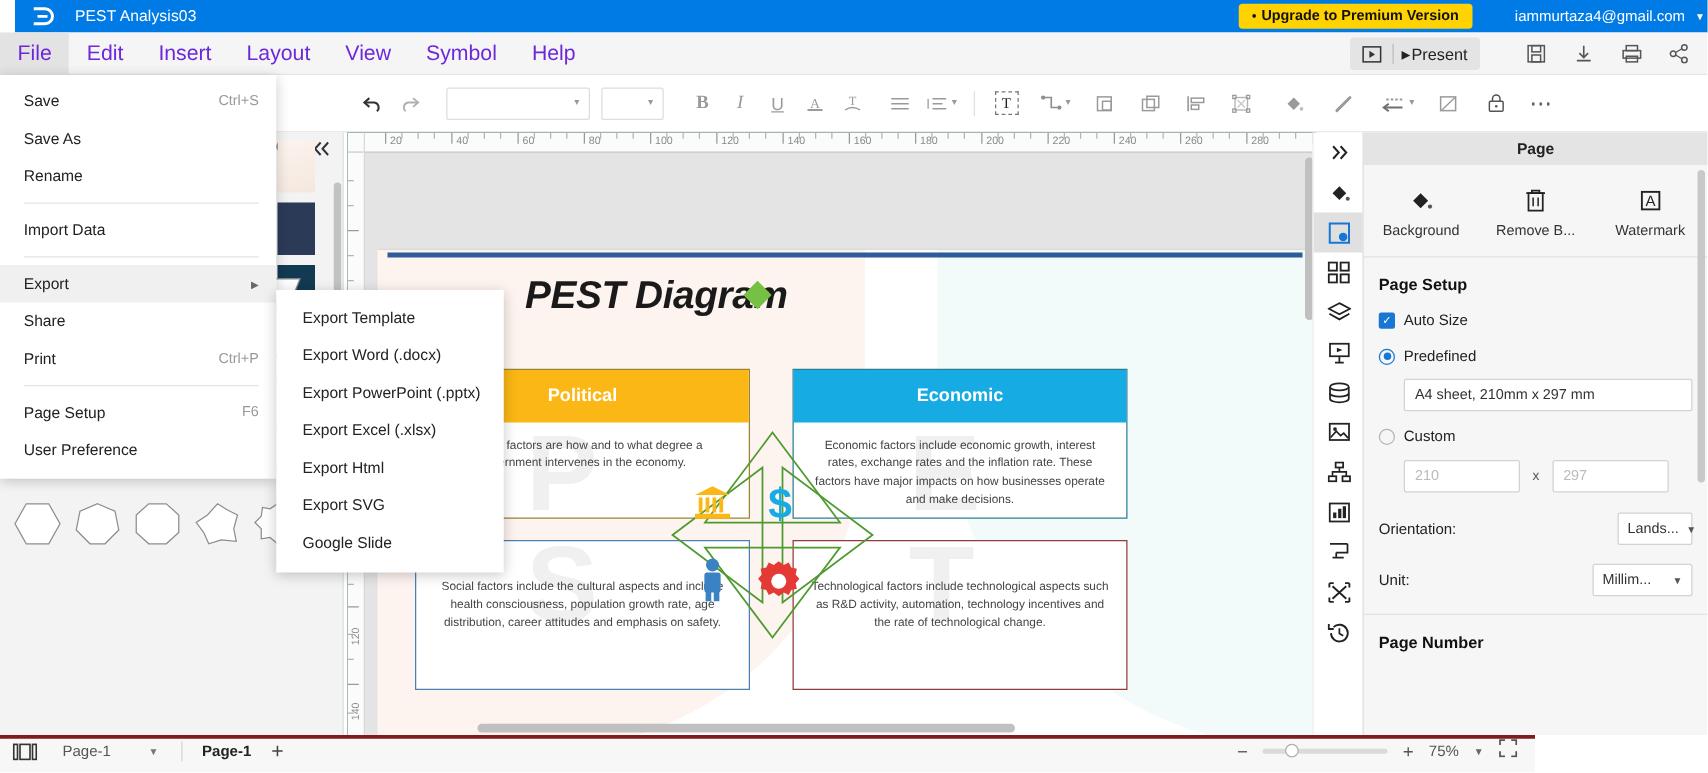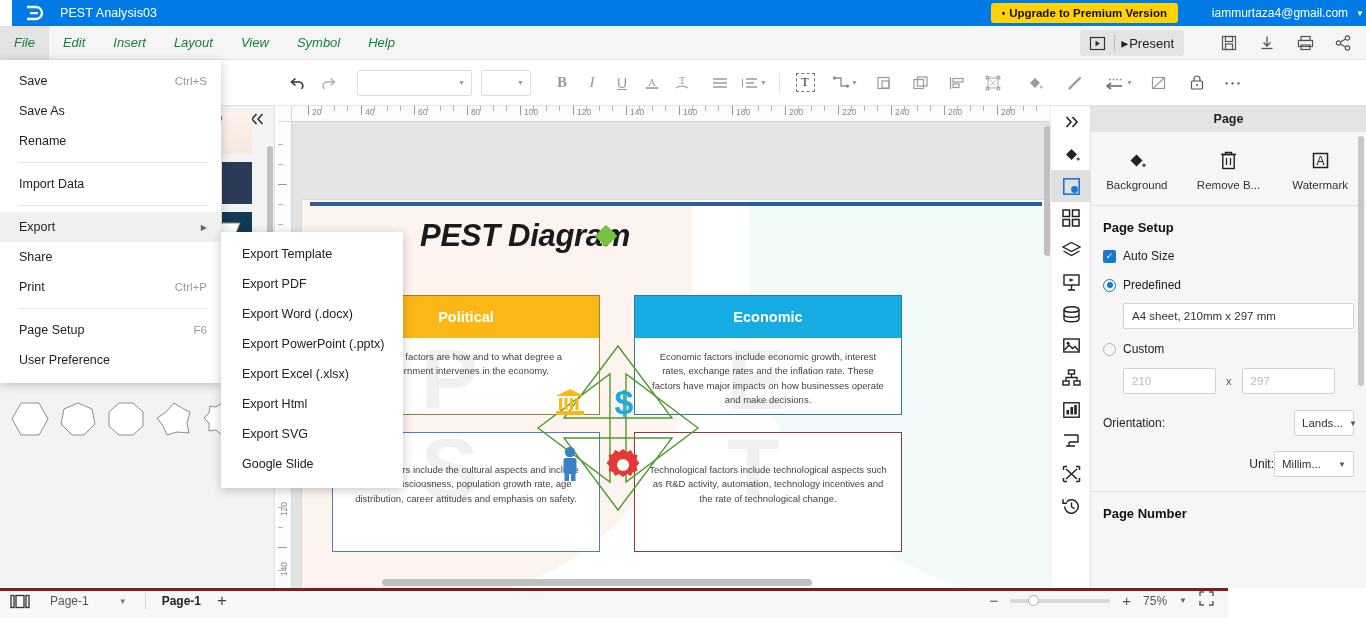--- a/index.html
+++ b/index.html
@@ -31,22 +31,22 @@
     color: #fff; font-size: 12px;
   }
   .account .caret { margin-left: 8px; font-size: 8px; }
 
   
   .menubar {
     position: absolute; left: 0; top: 26px; width: 1366px; height: 34px;
     background: #F5F5F5; display: flex; align-items: center; border-bottom: 1px solid #e6e6e6;
   }
   .menu-item {
-    font-size: 13px; color: #15803d; padding: 0 14px; height: 34px;
-    display: flex; align-items: center; cursor: default; font-style: italic;
+    font-size: 17px; color: #6d28d9; padding: 0 14px; height: 34px;
+    display: flex; align-items: center; cursor: default;
   }
   .menu-item.active { background: #E3E3E3; }
   .present-group {
     position: absolute; right: 182px; top: 4px; height: 26px;
     display: flex; align-items: center; background: #E4E4E4; border-radius: 3px;
   }
   .present-icon-btn { width: 34px; height: 26px; display: flex; align-items: center; justify-content: center; }
   .present-sep { width: 1px; height: 16px; background: #bbb; }
   .present-btn { display: flex; align-items: center; padding: 0 10px 0 6px; font-size: 13px; color: #222; height: 26px; }
   .present-btn .pglyph { font-size: 14px; margin-right: 1px; }
@@ -860,21 +860,21 @@
     </div>
 
     <div style="display:flex; align-items:center; justify-content:space-between; padding:16px 12px 0 12px;">
       <span class="rp-lbl">Orientation:</span>
       <div class="rp-dd" style="width:60px">
         <span>Lands...</span>
         <span class="cv">▼</span>
       </div>
     </div>
 
-    <div style="display:flex; align-items:center; justify-content:flex-end; padding:15px 12px 0 12px;">
+    <div style="display:flex; align-items:center; justify-content:space-between; padding:15px 12px 0 12px;">
       <span class="rp-lbl">Unit:</span>
       <div class="rp-dd" style="width:80px">
         <span>Millim...</span>
         <span class="cv">▼</span>
       </div>
     </div>
 
     <div class="rp-div"></div>
     <div class="rp-section-title">Page Number</div>
   </div>
@@ -950,21 +950,20 @@
       <span class="fm-acc">F6</span>
     </div>
     <div class="fm-item">
       <span>User Preference</span>
       <span class="fm-acc"></span>
     </div>
   </div>
 
   <div class="submenu">
     <div class="sm-item">Export Template</div>
-    <div class="sm-item">Export PDF</div>
     <div class="sm-item">Export Word (.docx)</div>
     <div class="sm-item">Export PowerPoint (.pptx)</div>
     <div class="sm-item">Export Excel (.xlsx)</div>
     <div class="sm-item">Export Html</div>
     <div class="sm-item">Export SVG</div>
     <div class="sm-item">Google Slide</div>
   </div>
 
 </div>
 

